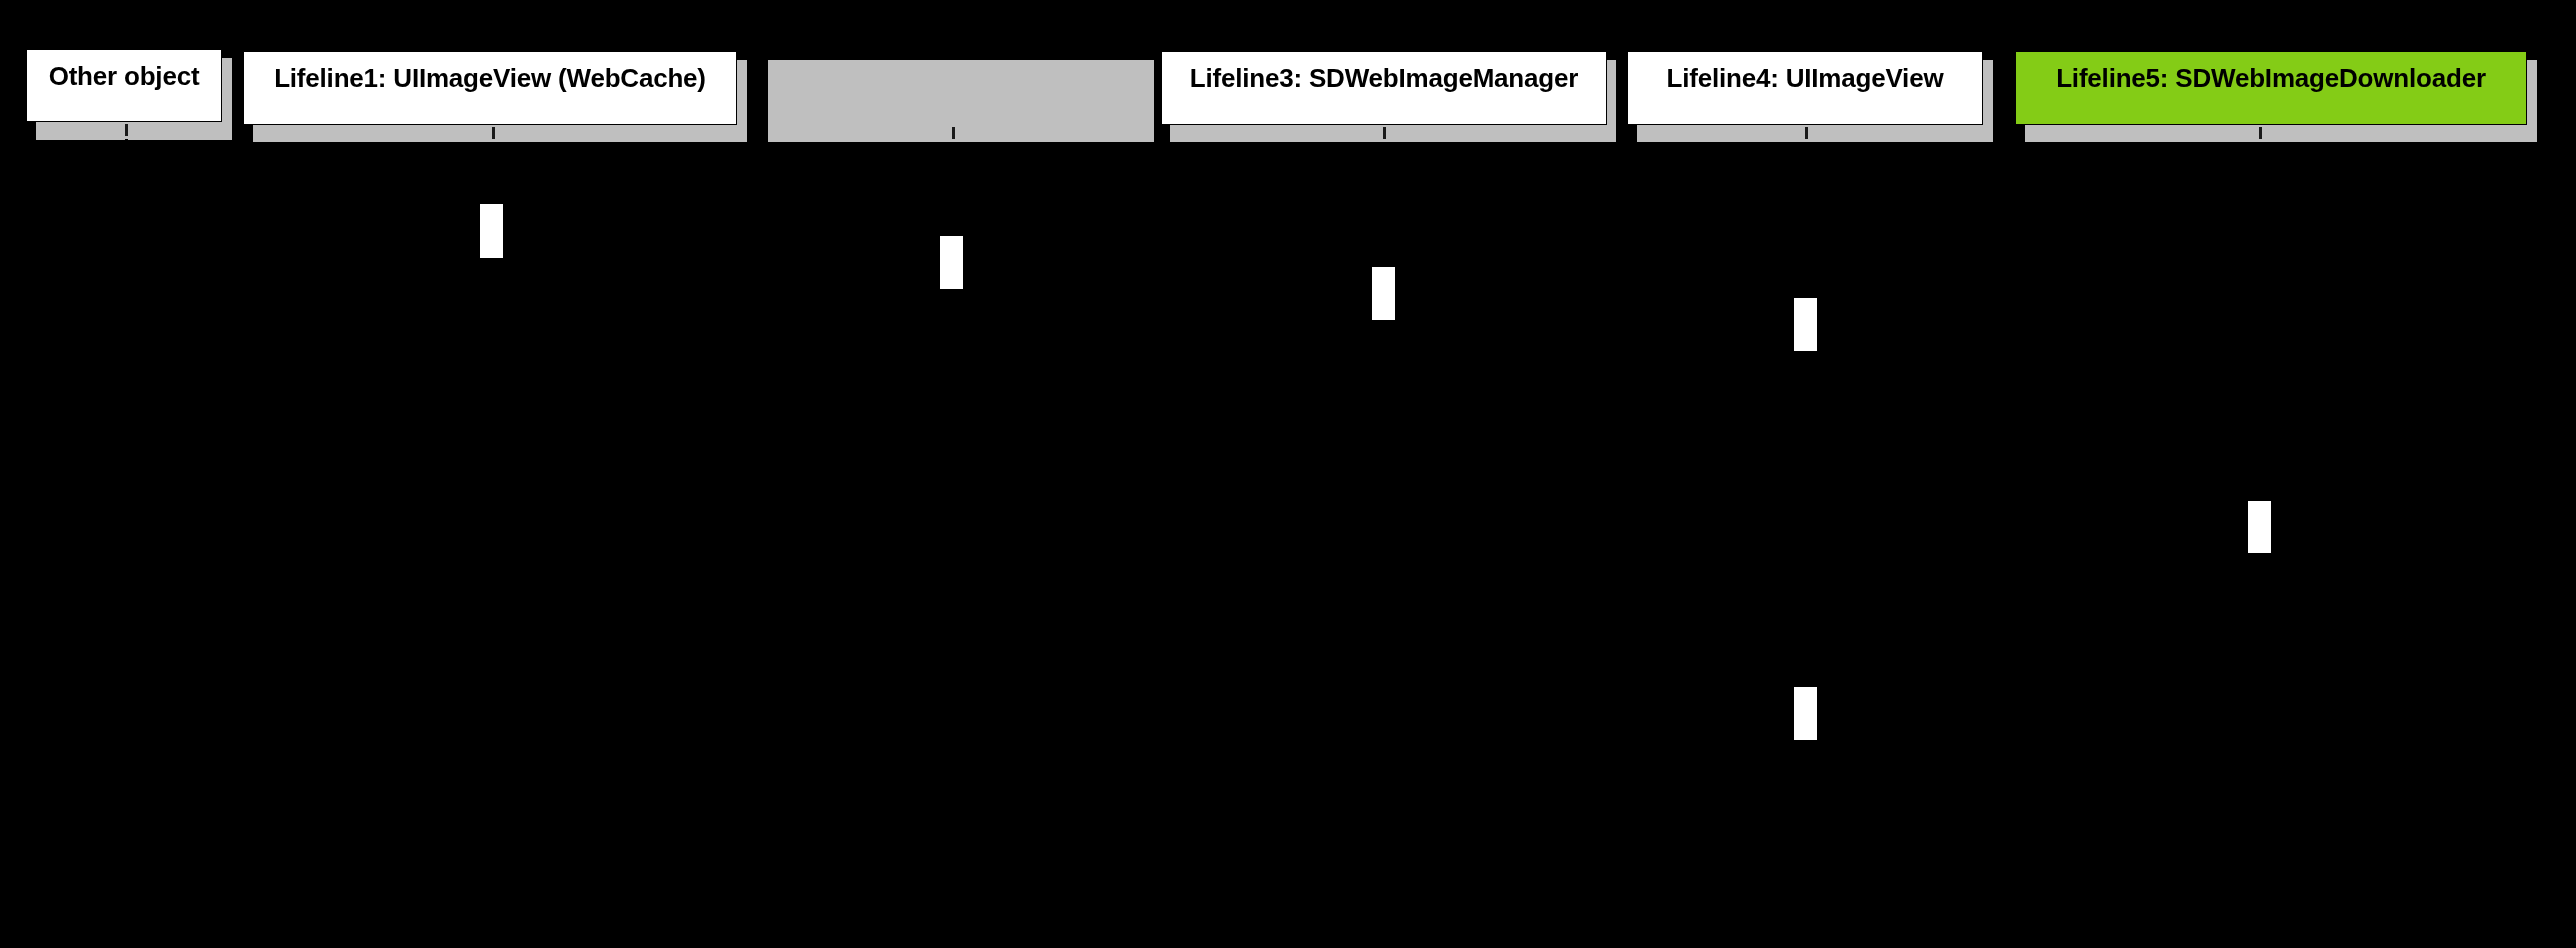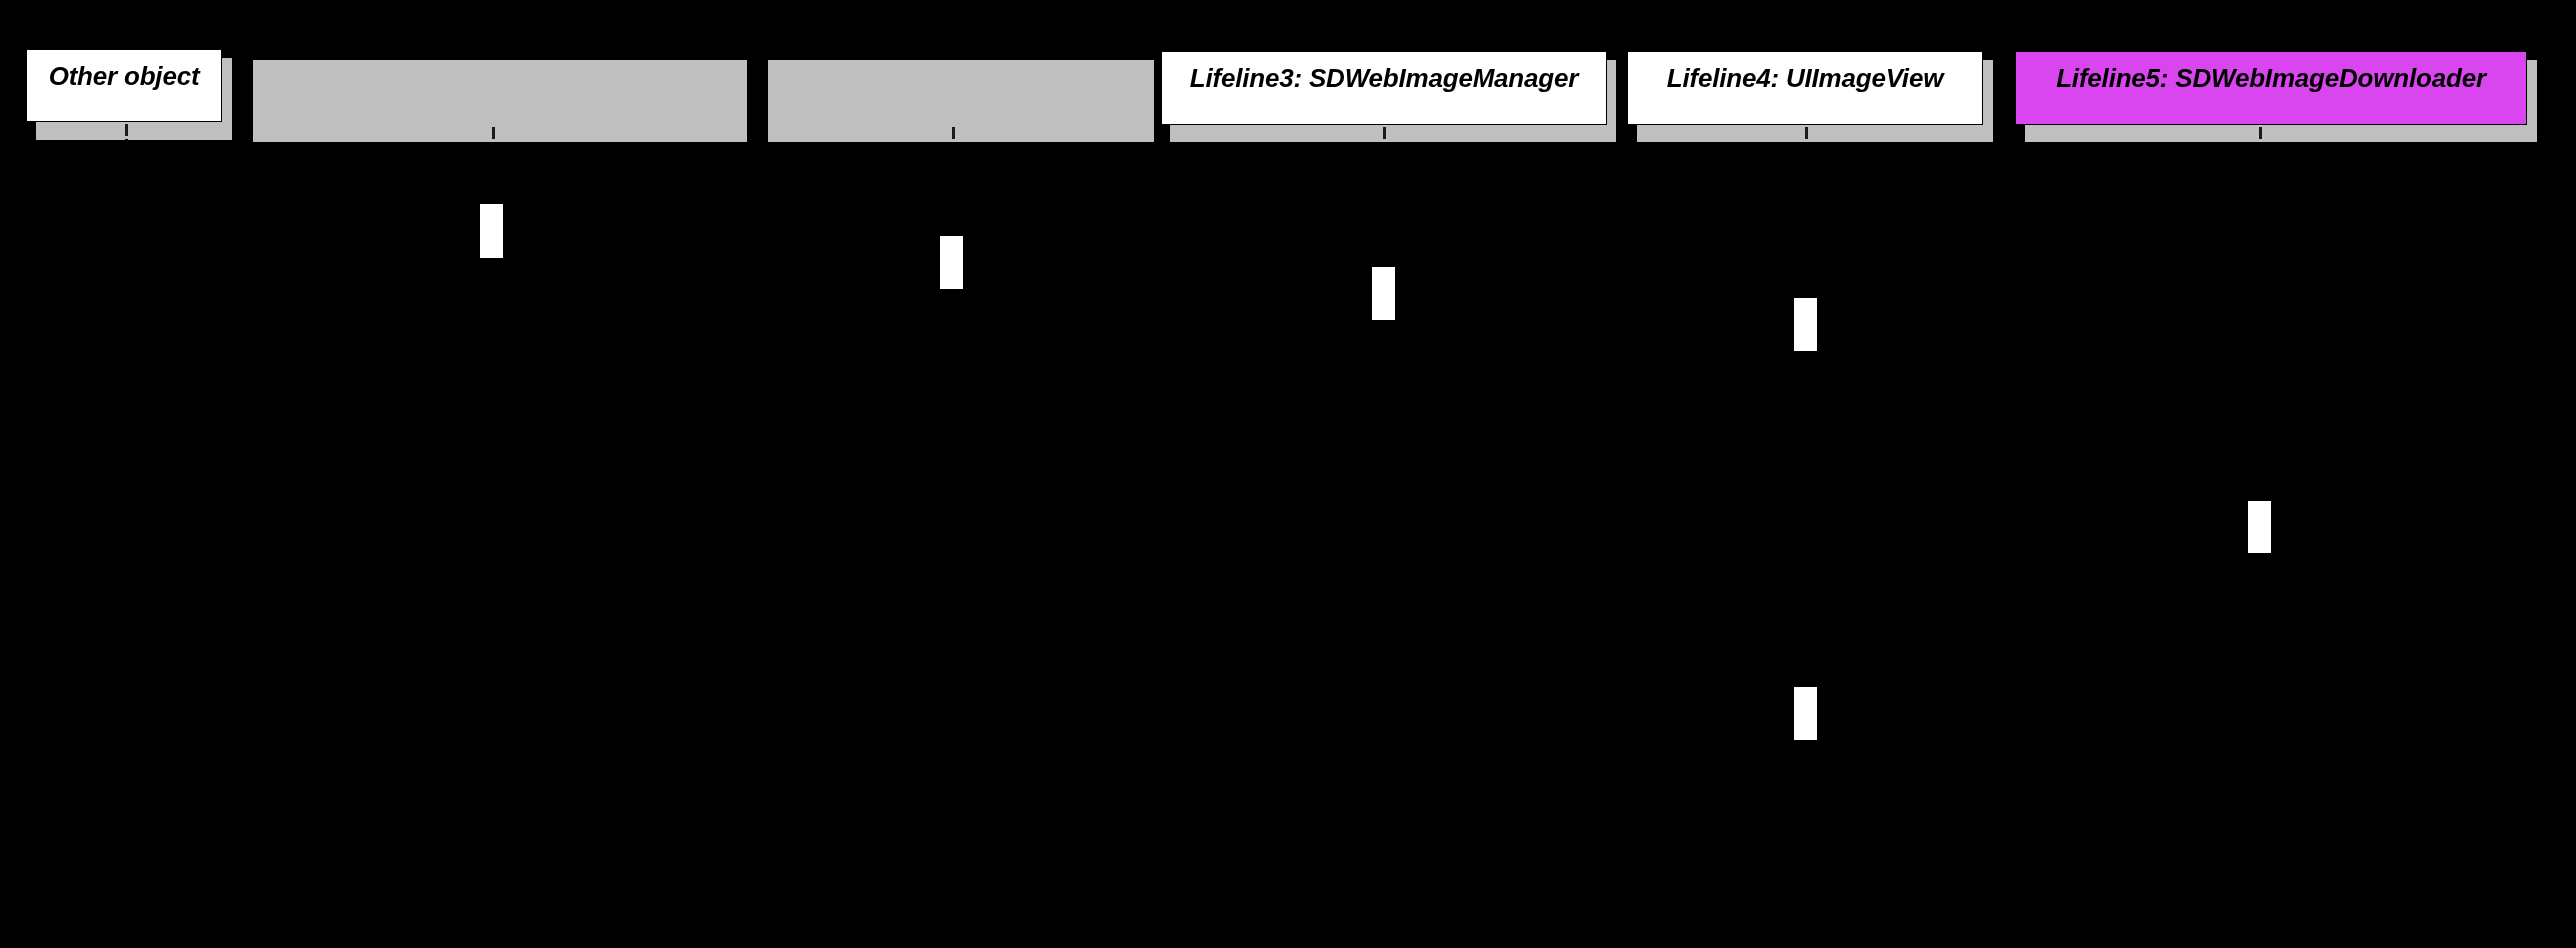--- a/index.html
+++ b/index.html
@@ -8,21 +8,20 @@
     padding: 0;
     background: #000000;
   }
   #canvas {
     position: relative;
     width: 2576px;
     height: 949px;
     background: #000000;
     overflow: hidden;
     font-family: "Liberation Sans", sans-serif;
-    font-style: italic;
   }
 
   
   .lifeline {
     position: absolute;
     top: 0;
     height: 100%;
   }
 
   
@@ -87,20 +86,23 @@
       <div class="head-base" style="left: 36px; top: 122px; width: 196px; height: 17.5px; background: rgb(191, 191, 191);"></div>
       <div class="head-box" style="left: 26px; top: 49px; width: 196px; height: 73px; background: rgb(255, 255, 255); border-color: rgb(0, 0, 0);">
         <div class="head-label">Other object</div>
       </div>
       <div class="lifeline-tick" style="left: 125px; top: 124px; height: 11.7px;"></div>
       <div class="lifeline-stem" style="left: 125px; top: 139px; height: 810px;"></div>
     </div>
     <div class="lifeline" style="left: 0px; width: 2576px;">
       <div class="head-shadow" style="left: 253px; top: 60px; width: 494px; height: 74px; background: rgb(191, 191, 191);"></div>
       <div class="head-base" style="left: 253px; top: 124px; width: 494px; height: 17.5px; background: rgb(191, 191, 191);"></div>
+      <div class="head-box" style="left: 243px; top: 51px; width: 494px; height: 74px; background: rgb(255, 255, 255); border-color: rgb(0, 0, 0);">
+        <div class="head-label">Lifeline1: UIImageView (WebCache)</div>
+      </div>
       <div class="lifeline-tick" style="left: 492px; top: 127px; height: 11.7px;"></div>
       <div class="lifeline-stem" style="left: 492px; top: 142px; height: 807px;"></div>
       <div class="activation" style="left: 480px; top: 204px; width: 23px; height: 54px; background: rgb(255, 255, 255);"></div>
     </div>
     <div class="lifeline" style="left: 0px; width: 2576px;">
       <div class="head-shadow" style="left: 768px; top: 60px; width: 386px; height: 74px; background: rgb(191, 191, 191);"></div>
       <div class="head-base" style="left: 768px; top: 124px; width: 386px; height: 17.5px; background: rgb(191, 191, 191);"></div>
       <div class="lifeline-tick" style="left: 952px; top: 127px; height: 11.7px;"></div>
       <div class="lifeline-stem" style="left: 952px; top: 142px; height: 807px;"></div>
       <div class="activation" style="left: 940px; top: 236px; width: 23px; height: 53px; background: rgb(255, 255, 255);"></div>
@@ -122,21 +124,21 @@
         <div class="head-label">Lifeline4: UIImageView</div>
       </div>
       <div class="lifeline-tick" style="left: 1805px; top: 127px; height: 11.7px;"></div>
       <div class="lifeline-stem" style="left: 1805px; top: 142px; height: 807px;"></div>
       <div class="activation" style="left: 1794px; top: 298px; width: 23px; height: 53px; background: rgb(255, 255, 255);"></div>
       <div class="activation" style="left: 1794px; top: 687px; width: 23px; height: 53px; background: rgb(255, 255, 255);"></div>
     </div>
     <div class="lifeline" style="left: 0px; width: 2576px;">
       <div class="head-shadow" style="left: 2025px; top: 60px; width: 512px; height: 74px; background: rgb(191, 191, 191);"></div>
       <div class="head-base" style="left: 2025px; top: 124px; width: 512px; height: 17.5px; background: rgb(191, 191, 191);"></div>
-      <div class="head-box" style="left: 2015px; top: 51px; width: 512px; height: 74px; background: #d946ef; border-color: rgb(0, 0, 0);">
+      <div class="head-box" style="left: 2015px; top: 51px; width: 512px; height: 74px; background: #84cc16; border-color: rgb(0, 0, 0);">
         <div class="head-label">Lifeline5: SDWebImageDownloader</div>
       </div>
       <div class="lifeline-tick" style="left: 2259px; top: 127px; height: 11.7px;"></div>
       <div class="lifeline-stem" style="left: 2259px; top: 142px; height: 807px;"></div>
       <div class="activation" style="left: 2248px; top: 501px; width: 23px; height: 52px; background: rgb(255, 255, 255);"></div>
     </div>
   </div>
 
 
 </body></html>

